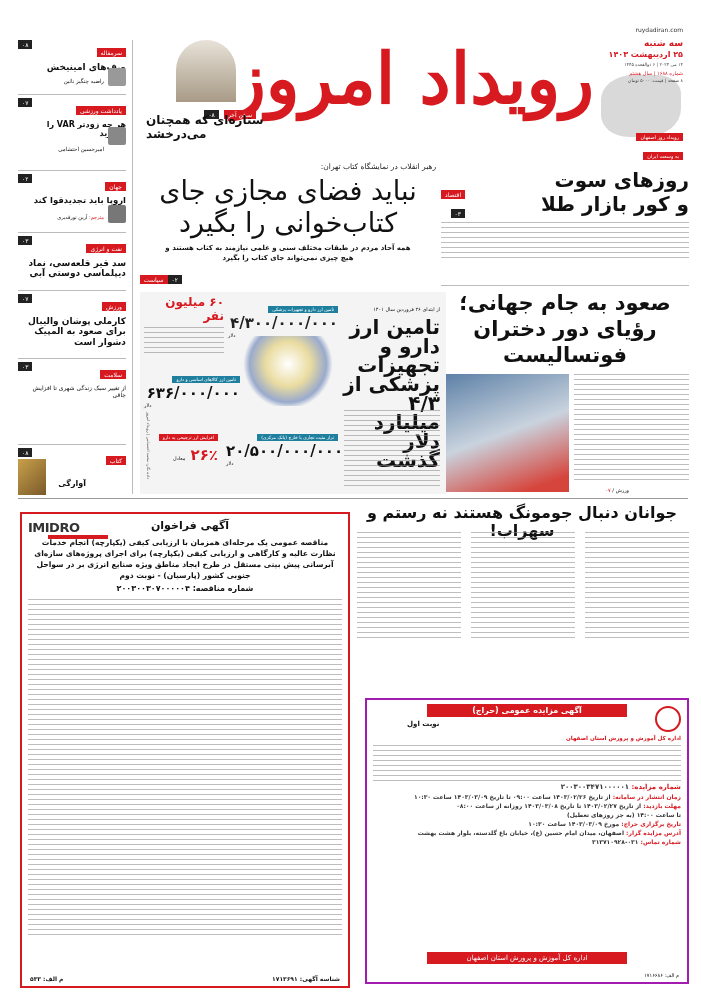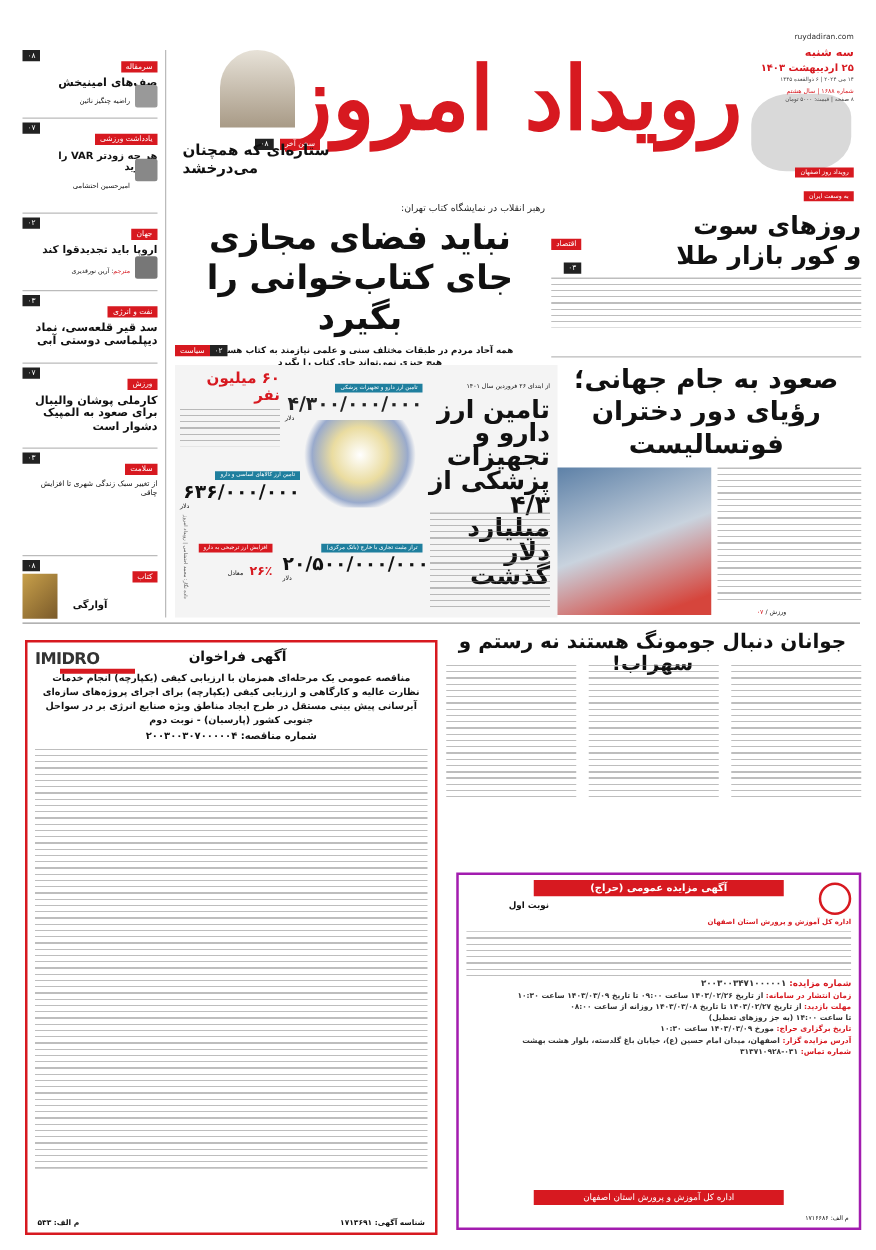--- a/index.html
+++ b/index.html
@@ -82,21 +82,21 @@
   <div class="abs" style="top:404px;left:0;width:108px;height:50px;border-top:1px solid #bbb;padding-top:3px">
     <div style="text-align:right"><span class="tag">کتاب</span><span class="tagb" style="float:left">۰۸</span></div>
     <div class="hd" style="font-size:8px;margin-top:12px;margin-right:40px">آوارگی</div>
     <div class="abs" style="top:14px;left:0;width:28px;height:36px;background:linear-gradient(135deg,#c8a04a,#7a5a2a)"></div>
   </div>
 </div>
 <div class="abs" style="top:40px;left:132px;height:454px;border-left:1px solid #bbb"></div>
 
 <div class="abs" style="top:162px;left:140px;width:296px;height:126px">
   <div style="font-size:7.5px;text-align:right;color:#222">رهبر انقلاب در نمایشگاه کتاب تهران:</div>
-  <div class="hd" style="font-size:27px;text-align:center;margin-top:4px;line-height:32px;font-weight:700">نباید فضای مجازی جای کتاب‌خوانی را بگیرد</div>
+  <div class="hd" style="font-size:27px;text-align:center;margin-top:4px;line-height:32px;font-weight:400">نباید فضای مجازی جای کتاب‌خوانی را بگیرد</div>
   <div style="font-size:7px;text-align:center;margin-top:4px;line-height:10px;font-weight:bold;padding:0 20px">همه آحاد مردم در طبقات مختلف سنی و علمی نیازمند به کتاب هستند و هیچ چیزی نمی‌تواند جای کتاب را بگیرد</div>
   <div class="abs" style="bottom:2px;left:0"><span class="tagb">۰۲</span><span class="tag">سیاست</span></div>
 </div>
 
 <div class="abs" style="top:168px;right:12px;width:248px;height:108px">
   <div class="abs" style="top:14px;left:0"><span class="tag">اقتصاد</span><br><span class="tagb">۰۳</span></div>
   <div class="hd" style="font-size:20px;width:150px;margin-right:0;line-height:24px">روزهای سوت و کور بازار طلا</div>
   <div class="col-text lines" style="margin-top:6px;height:40px"></div>
 </div>
 
@@ -127,21 +127,21 @@
     <div class="hd" style="font-size:15px;direction:ltr;text-align:right">۶۳۶/۰۰۰/۰۰۰</div>
     <div style="font-size:5px;text-align:left">دلار</div>
   </div>
   <div class="abs" style="top:132px;left:86px;width:112px;height:40px">
     <div class="tag" style="background:#1f7f9e;font-size:4.5px">تراز مثبت تجاری با خارج (بانک مرکزی)</div>
     <div class="hd" style="font-size:15px;direction:ltr;text-align:right">۲۰/۵۰۰/۰۰۰/۰۰۰</div>
     <div style="font-size:5px;text-align:left">دلار</div>
   </div>
   <div class="abs" style="top:132px;left:18px;width:60px;height:40px">
     <div class="tag" style="background:#d71920;font-size:4.5px">افزایش ارز ترجیحی به دارو</div>
-    <div style="margin-top:2px"><span class="hd red" style="font-size:10px">۲۶٪</span> <span style="font-size:5px">معادل</span></div>
+    <div style="margin-top:2px"><span class="hd red" style="font-size:15px">۲۶٪</span> <span style="font-size:5px">معادل</span></div>
   </div>
   <div class="abs" style="top:120px;left:6px;font-size:4px;writing-mode:vertical-rl;color:#555">داده نگار: محمد احتشامی | رویداد امروز</div>
 </div>
 
 <div class="abs" style="top:504px;right:12px;width:334px;height:140px">
   <div class="hd" style="font-size:16px;text-align:center">جوانان دنبال جومونگ هستند نه رستم و سهراب!</div>
   <div class="abs col-text lines" style="top:28px;right:0;width:104px;height:106px"></div>
   <div class="abs col-text lines" style="top:28px;right:114px;width:104px;height:106px"></div>
   <div class="abs col-text lines" style="top:28px;right:228px;width:104px;height:106px"></div>
 </div>

